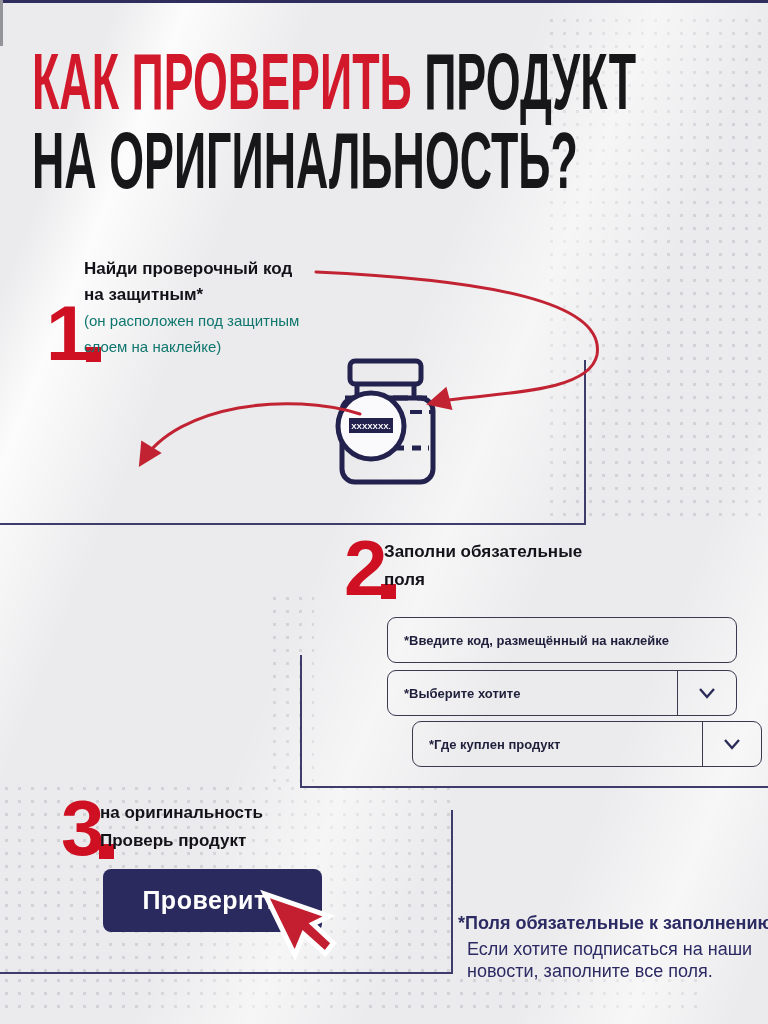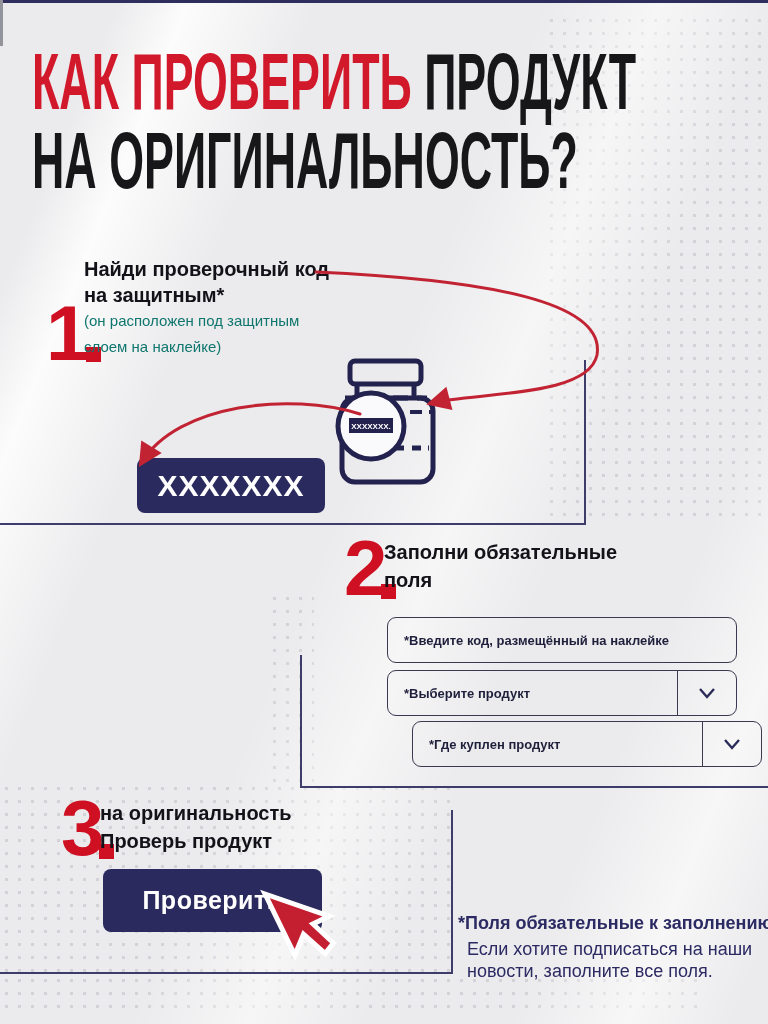--- a/index.html
+++ b/index.html
@@ -51,21 +51,21 @@
   }
   .num-1 { left:46px;  top:294px; }
   .num-2 { left:344px; top:529px; }
   .num-3 { left:61px;  top:789px; }
   .num-sq { position:absolute; z-index:3; width:15px; height:15px; background:#cf1022; }
   .sq-1 { left:86px;  top:347px; }
   .sq-2 { left:381px; top:584px; }
   .sq-3 { left:99px;  top:844px; }
 
   
-  .h-bold { font-size:20px; font-weight:700; color:#121218; line-height:26px; }
+  .h-bold { font-size:17px; font-weight:700; color:#121218; line-height:26px; }
   .h-reg  { font-size:15px; font-weight:400; color:#0f766e; line-height:26px; }
   .step1-text { position:absolute; z-index:3; left:84px; top:256px; white-space:nowrap; }
   .step2-text { position:absolute; z-index:3; left:384px; top:538px; white-space:nowrap; line-height:28px; }
   .step3-text { position:absolute; z-index:3; left:100px; top:799px; white-space:nowrap; line-height:28px; }
   .step2-text div, .step3-text div { line-height:28px; }
 
   
   .code-box {
     position:absolute; z-index:3; left:137px; top:458px; width:188px; height:55px;
     background:#2b2a5e; border-radius:8px; display:flex; align-items:center; justify-content:center;
@@ -146,23 +146,20 @@
       <path d="M12,42 H94" stroke-dasharray="15 9"></path>
       <rect x="9" y="42" width="91" height="84" rx="13"></rect>
       <path d="M77,56 H98" stroke-width="4" stroke-dasharray="12 7"></path>
       <path d="M14,92 H96" stroke-dasharray="9 7 41 8"></path>
       <circle cx="38" cy="70" r="33" fill="#fafafc"></circle>
     </g>
     <rect x="16" y="62" width="44" height="15" fill="#23224f"></rect>
     <text x="38" y="73" text-anchor="middle" font-size="8" font-weight="700" fill="#ffffff">XXXXXXX.</text>
   </svg>
 
-  <div class="code-box">
-    <span>XXXXXXX</span>
-  </div>
 
   <svg class="arrows-svg" width="768" height="280" viewBox="0 250 768 280">
     <defs>
       <marker id="ah" markerWidth="9" markerHeight="9" refX="6.5" refY="4.5" orient="auto">
         <path d="M0.5,0.5 L8.5,4.5 L0.5,8.5 Z" fill="#c22333"></path>
       </marker>
     </defs>
     <g fill="none" stroke="#c22333" stroke-width="3" stroke-linecap="round">
       <path d="M 316,272 C 490,280 606,302 597,355 C 588,398 474,392 432,403" marker-end="url(#ah)"></path>
       <path d="M 360,414 C 290,392 178,404 142,462" marker-end="url(#ah)"></path>
@@ -173,21 +170,21 @@
   <div class="num-sq sq-2"></div>
   <div class="step2-text">
     <div class="h-bold">Заполни обязательные</div>
     <div class="h-bold">поля</div>
   </div>
 
   <div class="field field-1">
     <div class="field-label">*Введите код, размещённый на наклейке</div>
   </div>
   <div class="field field-2">
-    <div class="field-label">*Выберите продукт</div>
+    <div class="field-label">*Выберите хотите</div>
     <div class="field-dd">
       <svg width="22" height="16" viewBox="0 0 22 16">
           <path d="M4,4 L11,12 L18,4" fill="none" stroke="#2b2b58" stroke-width="2.4"></path>
         </svg>
     </div>
   </div>
   <div class="field field-3">
     <div class="field-label">*Где куплен продукт</div>
     <div class="field-dd">
       <svg width="22" height="16" viewBox="0 0 22 16">

